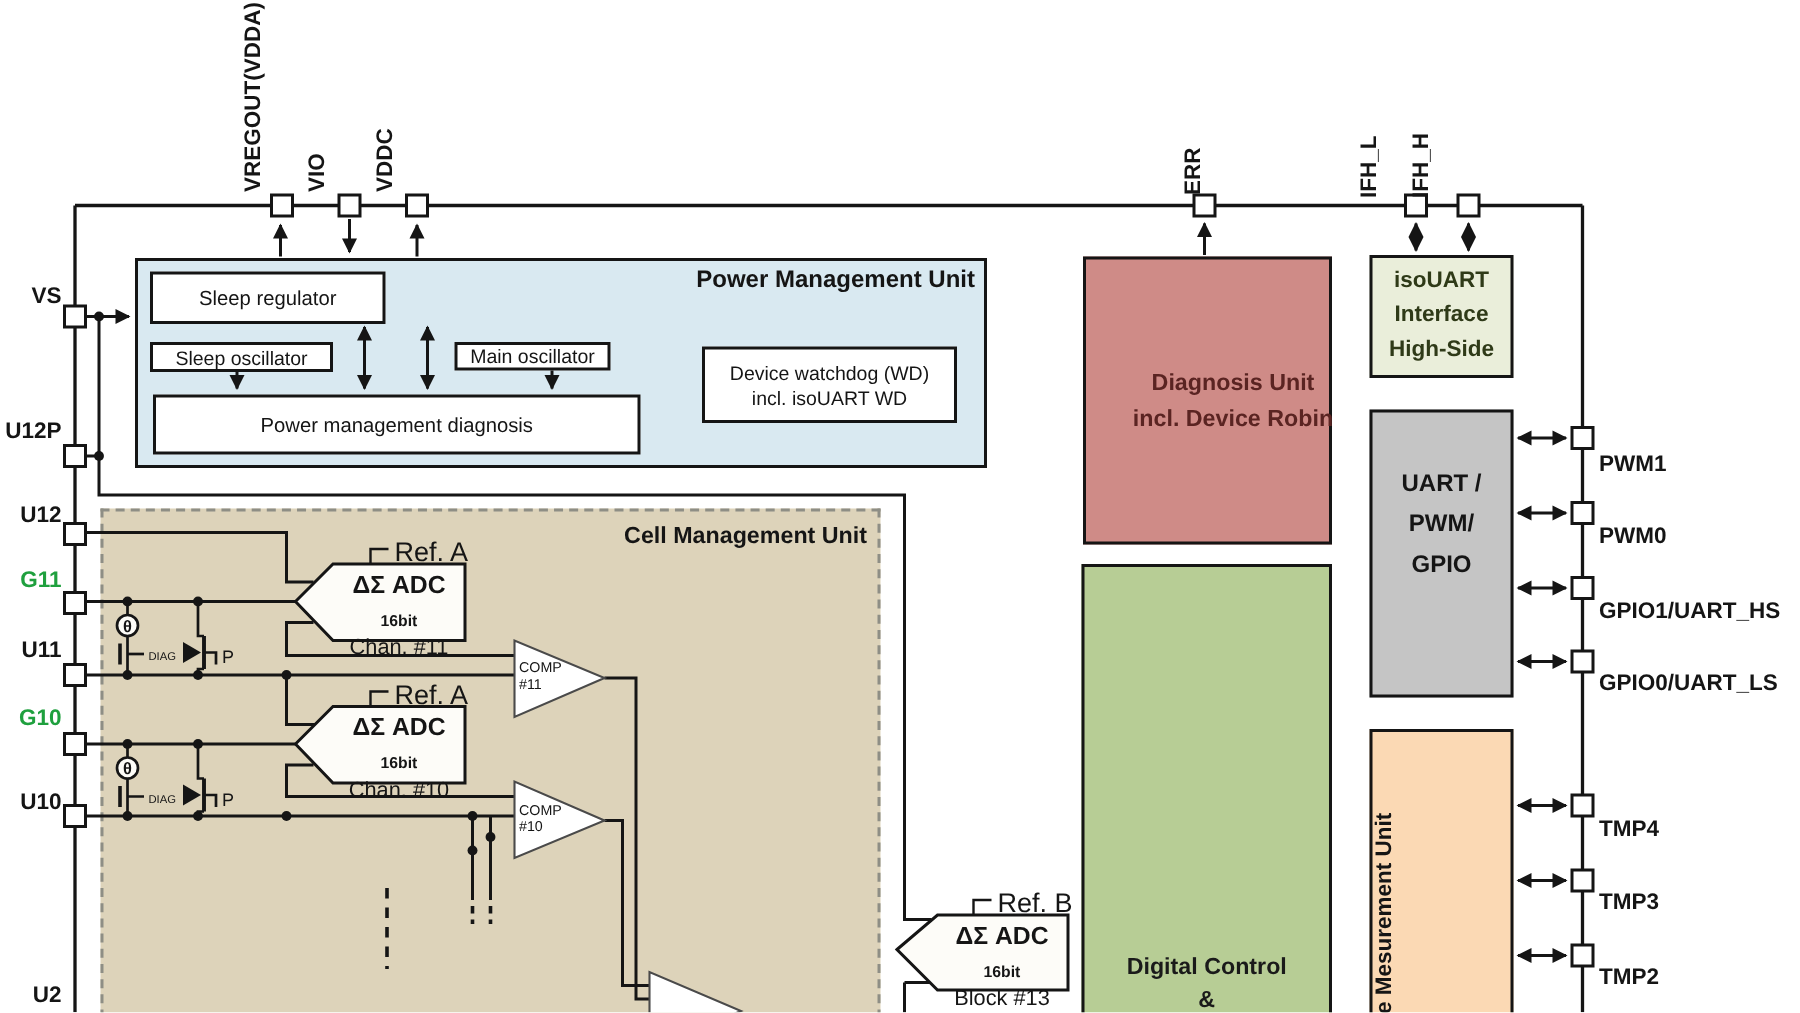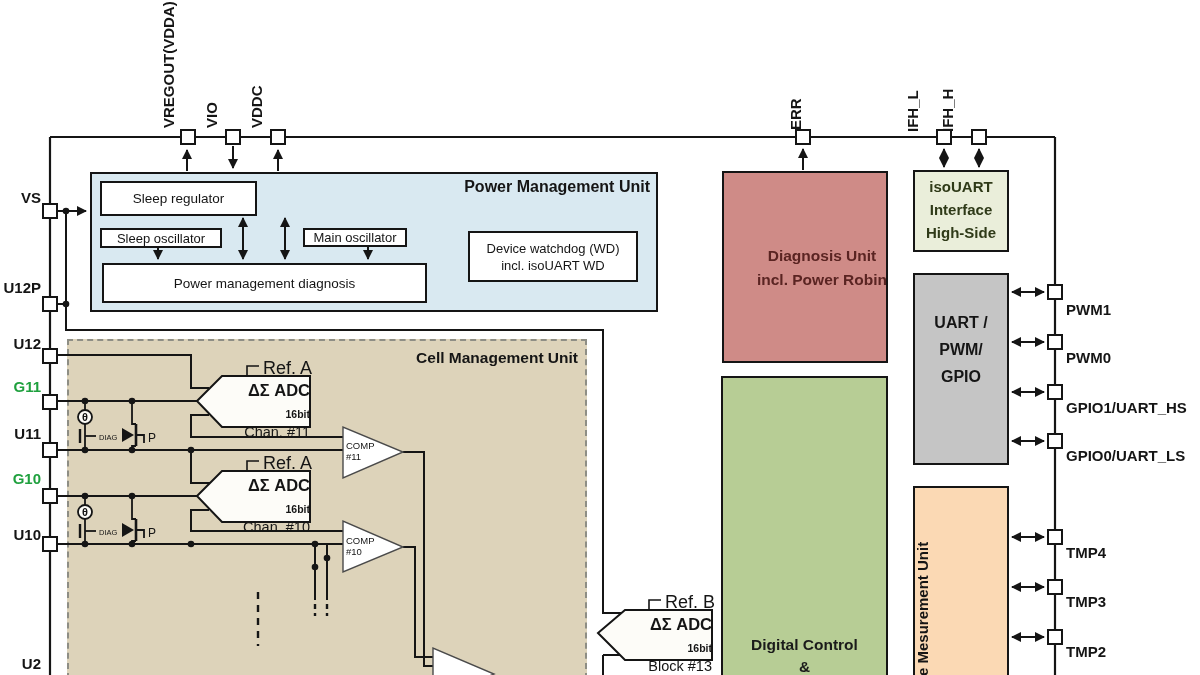--- a/index.html
+++ b/index.html
@@ -8,21 +8,21 @@
   .abs{position:absolute;}
   .box{position:absolute;border:2px solid #151515;box-sizing:border-box;}
   .whitebox{position:absolute;border:2px solid #151515;background:#ffffff;box-sizing:border-box;
             display:flex;align-items:center;justify-content:center;font-size:13.5px;}
   .pinL{position:absolute;width:60px;text-align:right;font-weight:bold;font-size:15px;}
   .pinR{position:absolute;width:160px;text-align:left;font-weight:bold;font-size:15px;}
   .rot{position:absolute;white-space:nowrap;font-weight:bold;font-size:15px;
        transform:rotate(-90deg);transform-origin:0 100%;height:18px;line-height:18px;}
   .green{color:#1fa03e;}
   .ttl{position:absolute;font-weight:bold;font-size:15.5px;}
-  .adc{position:absolute;text-align:right;line-height:1.35;}
+  .adc{position:absolute;text-align:center;line-height:1.35;}
   .adc .l1{font-weight:bold;font-size:16.5px;}
   .adc .bits{font-weight:bold;font-size:10.5px;}
   .adc .l2{font-size:14.5px;}
   .ref{position:absolute;font-size:18px;}
   .comp{position:absolute;font-size:9.5px;line-height:10.5px;}
   .bigtxt{position:absolute;text-align:center;font-weight:bold;font-size:15.5px;line-height:24px;}
   svg{position:absolute;left:0;top:0;}
 </style>
 </head>
 <body>
@@ -262,21 +262,21 @@
     <div>COMP</div>
     <div>#11</div>
   </div>
   <div class="comp" style="left:346px;top:536px;">
     <div>COMP</div>
     <div>#10</div>
   </div>
 
   <div class="bigtxt" style="left:722px;top:244px;width:200px;color:#5a2422;">
     <div>Diagnosis Unit</div>
-    <div>incl. Power Robin</div>
+    <div>incl. Device Robin</div>
   </div>
 
   <div class="bigtxt" style="left:721px;top:634px;width:167px;color:#1a1a1a;line-height:22px;">
     <div>Digital Control</div>
     <div>&amp;</div>
   </div>
 
   <div class="bigtxt" style="left:913px;top:175px;width:96px;color:#2f3a18;font-size:15px;line-height:23px;">
     <div>isoUART</div>
     <div>Interface</div>

